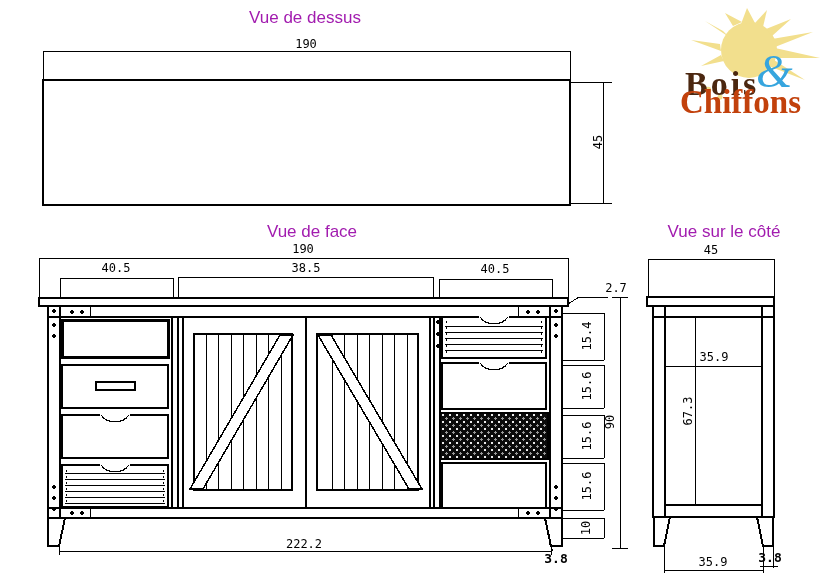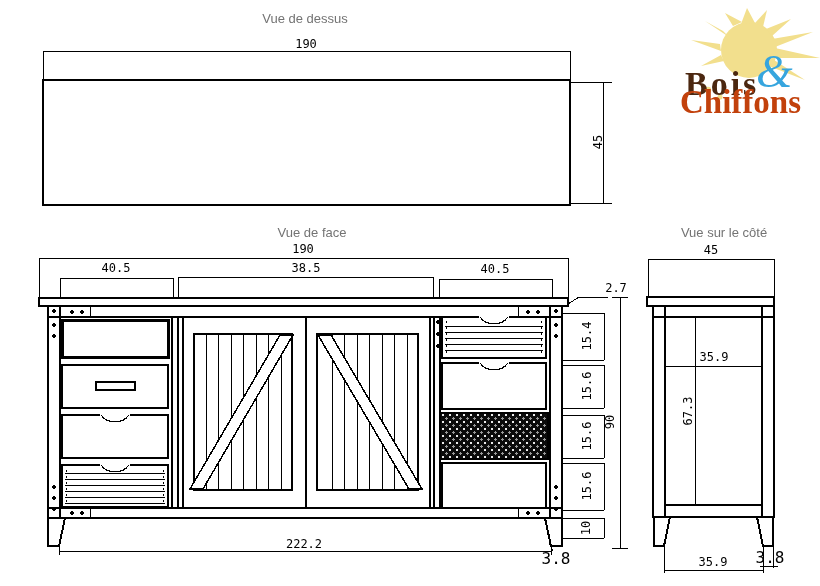--- a/index.html
+++ b/index.html
@@ -2,22 +2,22 @@
 <html><head>
 <meta charset="utf-8">
 <style>
   html,body{margin:0;padding:0;background:#ffffff;}
   .canvas{position:relative;width:820px;height:586px;background:#ffffff;
           font-family:"Liberation Sans",sans-serif;overflow:hidden;}
   svg.draw{position:absolute;left:0;top:0;}
   .t,.tv,.title{position:absolute;white-space:nowrap;color:#000;}
   .t{transform:translate(-50%,-50%);font:12px "DejaVu Sans Mono",monospace;}
   .tv{transform:translate(-50%,-50%) rotate(-90deg);font:12px "DejaVu Sans Mono",monospace;}
-  .ts{font-size:16px;}
-  .title{transform:translate(-50%,-50%);font-size:13px;color:#737373;}
+  .ts{font-size:13px;font-weight:bold;}
+  .title{transform:translate(-50%,-50%);font-size:17px;color:#a21caf;}
   .logo{position:absolute;left:663px;top:8px;width:157px;height:112px;}
   .logo svg{position:absolute;left:0;top:0;}
   .lg{position:absolute;font-family:"Liberation Serif",serif;font-weight:bold;line-height:1;}
   .lg-bois{left:22px;top:59px;font-size:34px;letter-spacing:3px;color:#4b2710;}
   .lg-amp{left:93px;top:40px;font-size:47px;font-style:italic;font-weight:normal;color:#36a5de;}
   .lg-chf{left:17px;top:78px;font-size:33px;color:#c2410c;}
 </style>
 </head>
 <body>
 

